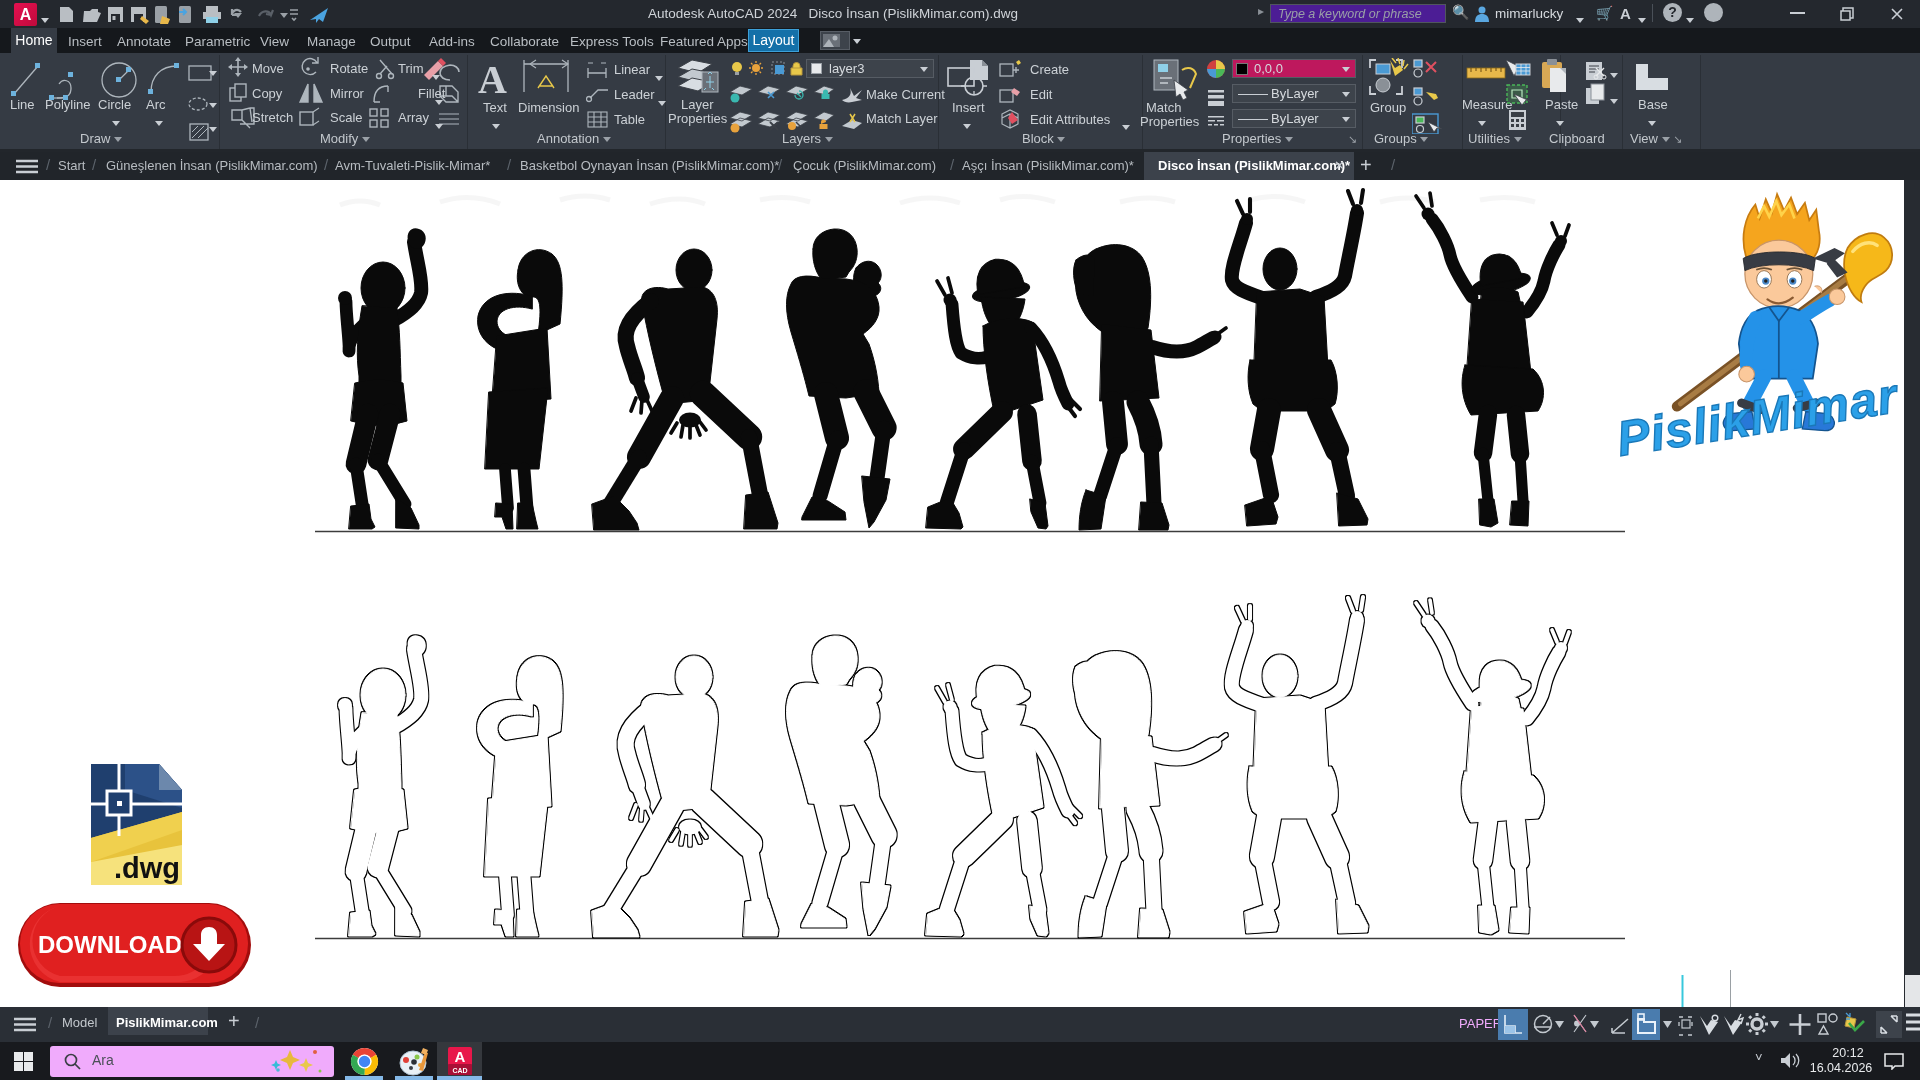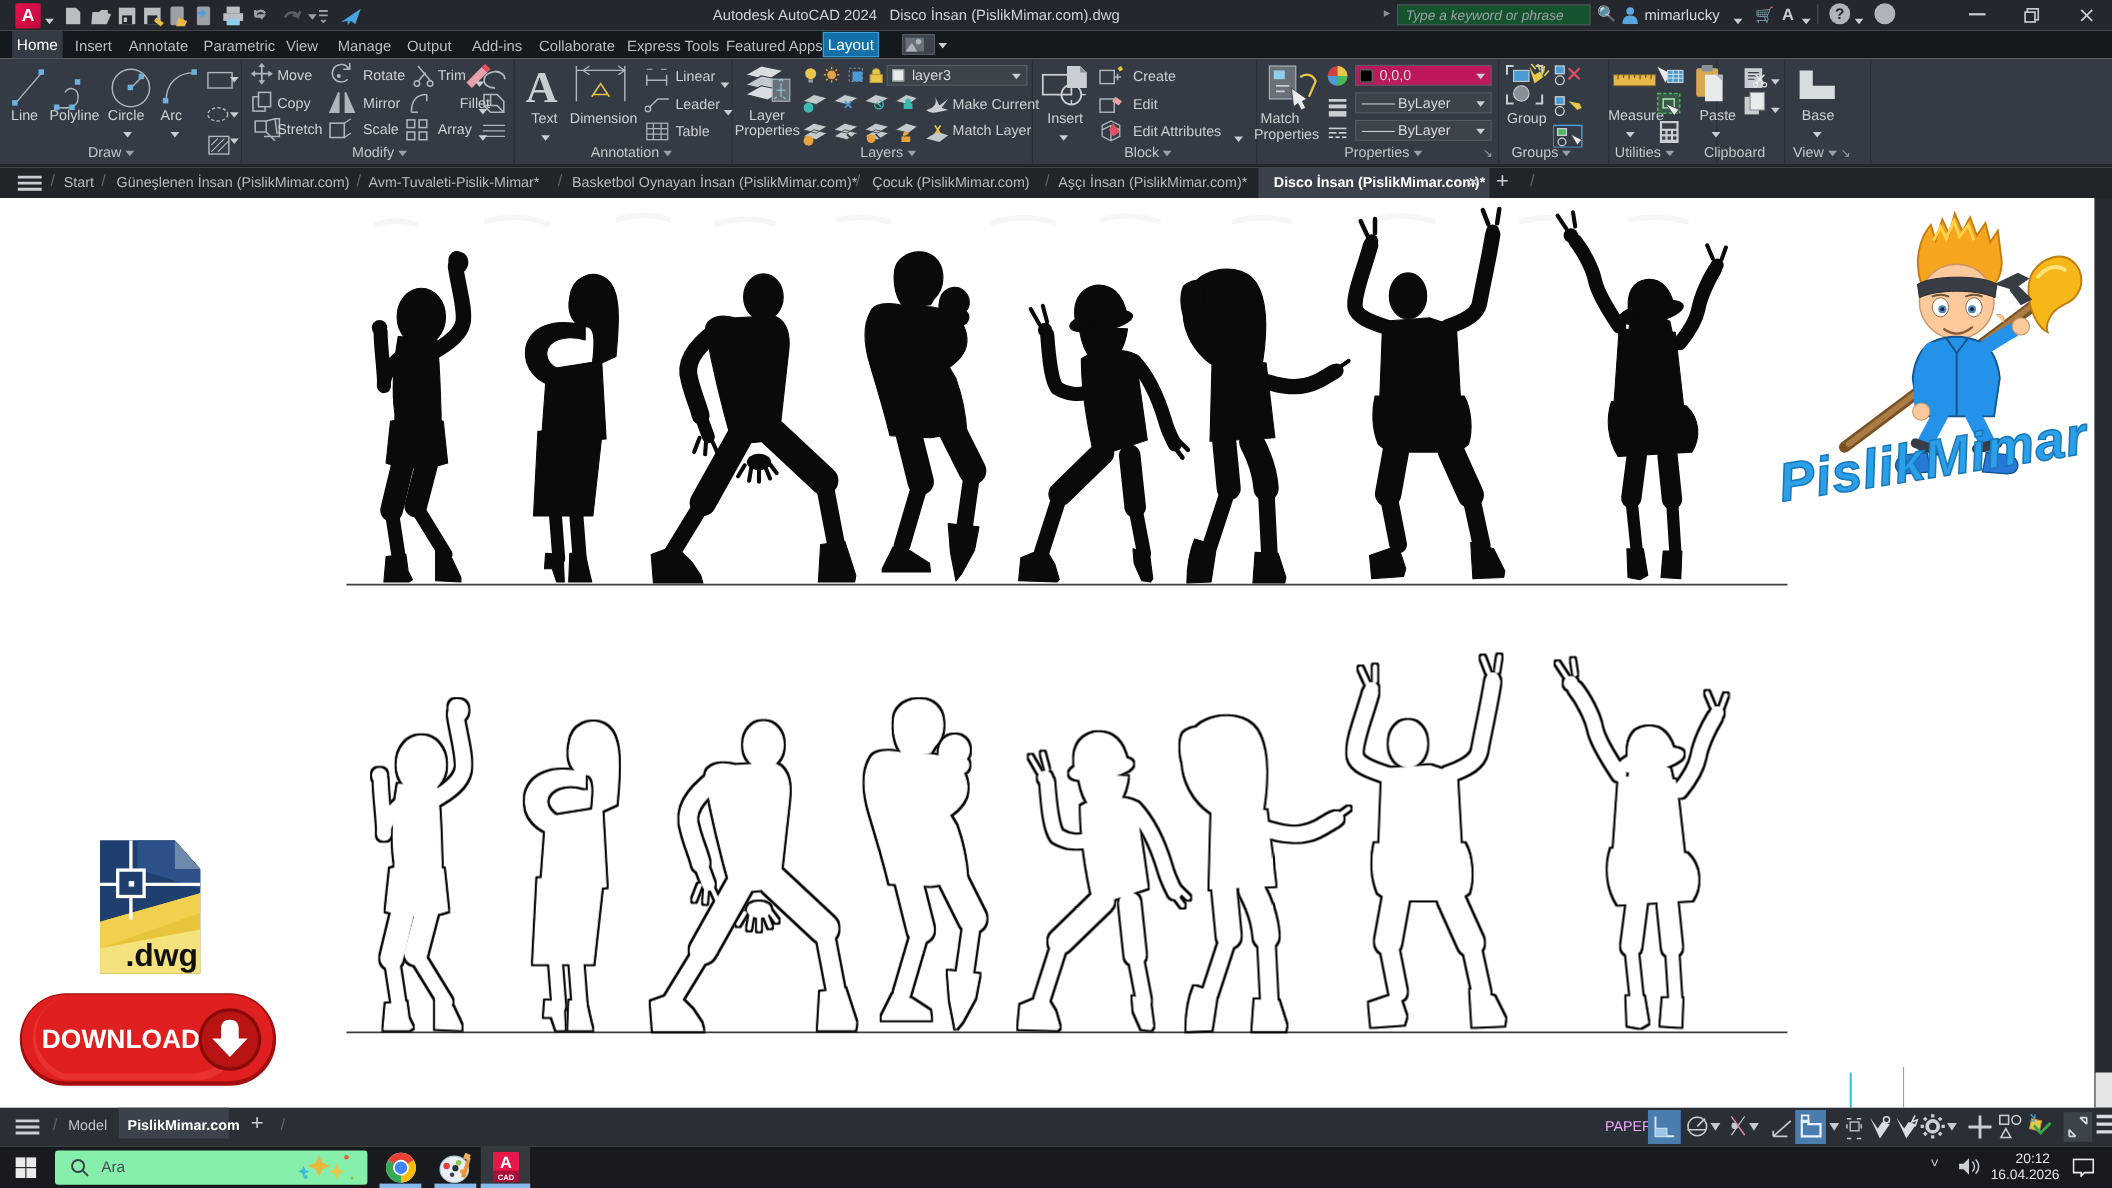--- a/index.html
+++ b/index.html
@@ -281,21 +281,21 @@
       <path d="M252,16 l18,-12 -5,14 -4,-3 -3,4 0,-4 z" fill="#4aa3e0" stroke="none"></path>
     </g>
     <polygon points="176,9 184,9 180,14" fill="#9aa0a6"></polygon>
     <polygon points="222,9 230,9 226,14" fill="#9aa0a6"></polygon>
   </svg>
   <div class="abs" style="left:340px;top:5px;color:#bef264;font-size:14px;margin-top:46px;">Share</div>
 
   <div class="abs" style="left:648px;top:6px;color:#cfd3d8;font-size:13.5px;">Autodesk AutoCAD 2024&nbsp;&nbsp;&nbsp;Disco İnsan (PislikMimar.com).dwg</div>
 
   <div class="abs" style="left:1258px;top:4px;color:#8a9097;font-size:12px;">▸</div>
-  <div class="abs" style="left:1270px;top:4px;width:176px;height:19px;background:#14532d;border:1px solid #50565e;color:#9aa0a7;font-style:italic;font-size:12.5px;line-height:18px;padding-left:7px;">Type a keyword or phrase</div>
+  <div class="abs" style="left:1270px;top:4px;width:176px;height:19px;background:#4c1d95;border:1px solid #50565e;color:#9aa0a7;font-style:italic;font-size:12.5px;line-height:18px;padding-left:7px;">Type a keyword or phrase</div>
   <div class="abs" style="left:1452px;top:4px;color:#c9ced4;font-size:14px;">🔍</div>
   <svg class="abs" style="left:1474px;top:5px;" width="16" height="17">
       <circle cx="8" cy="5" r="3.5" fill="#5aa7e0"></circle>
       <path d="M1,17 c0,-6 3,-8 7,-8 s7,2 7,8 z" fill="#5aa7e0"></path>
     </svg>
   <div class="abs" style="left:1495px;top:6px;color:#d6dade;font-size:13.5px;">mimarlucky</div>
   <div class="abs" style="left:1576px;top:11px;"><span class="dd"></span></div>
   <div class="abs" style="left:1596px;top:5px;color:#c9ced4;font-size:14px;">🛒</div>
   <div class="abs" style="left:1620px;top:5px;color:#c9ced4;font-weight:bold;font-size:15px;">A</div>
   <div class="abs" style="left:1638px;top:11px;"><span class="dd"></span></div>
@@ -758,21 +758,21 @@
 </div>
 <div id="taskbar">
   <svg class="abs" style="left:14px;top:10px;" width="19" height="19">
       <g fill="#e8eaec">
         <rect x="0" y="0" width="9" height="9"></rect>
         <rect x="10" y="0" width="9" height="9"></rect>
         <rect x="0" y="10" width="9" height="9"></rect>
         <rect x="10" y="10" width="9" height="9"></rect>
       </g>
     </svg>
-  <div class="abs" style="left:50px;top:4px;width:284px;height:31px;background:#86efac;border-radius:3px;">
+  <div class="abs" style="left:50px;top:4px;width:284px;height:31px;background:#f0abfc;border-radius:3px;">
     <svg class="abs" style="left:14px;top:7px;" width="17" height="17">
         <circle cx="7" cy="7" r="5.5" fill="none" stroke="#3a3f46" stroke-width="1.7"></circle>
         <path d="M11,11 l5,5" stroke="#3a3f46" stroke-width="1.7"></path>
       </svg>
     <div class="abs" style="left:42px;top:6px;color:#4a5057;font-size:14px;">Ara</div>
     <svg class="abs" style="left:218px;top:2px;" width="58" height="27" viewBox="0 0 58 27">
       <path d="M22,2 l3,7 7,3 -7,3 -3,7 -3,-7 -7,-3 7,-3 z" fill="#e8b83c"></path>
       <path d="M38,10 l2,5 5,2 -5,2 -2,5 -2,-5 -5,-2 5,-2 z" fill="#e8c84a"></path>
       <circle cx="47" cy="4" r="2" fill="#e06040"></circle>
         <circle cx="10" cy="22" r="1.8" fill="#48b8d8"></circle>

